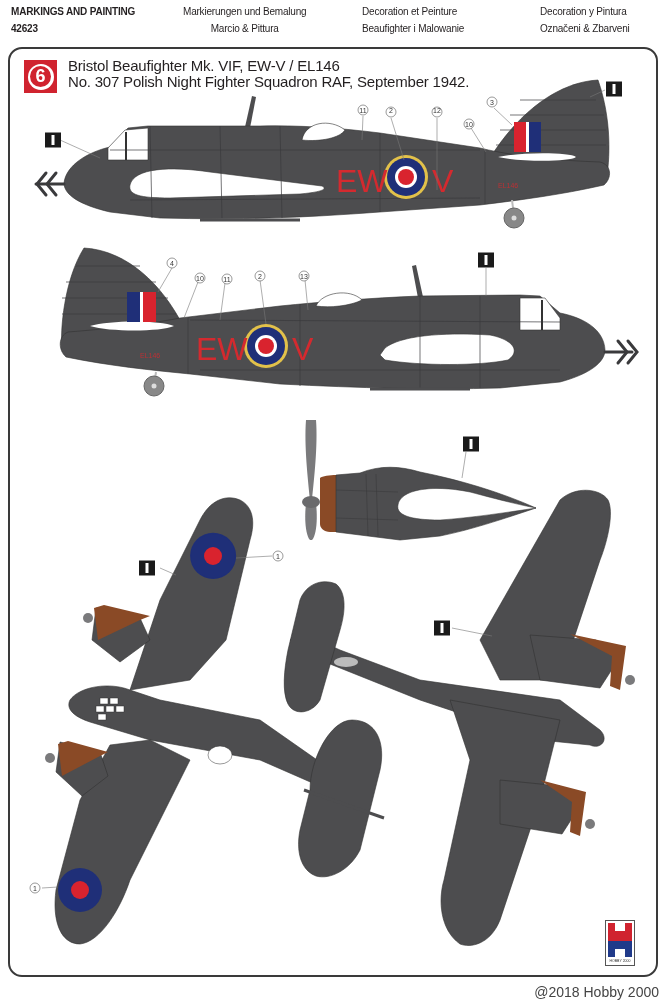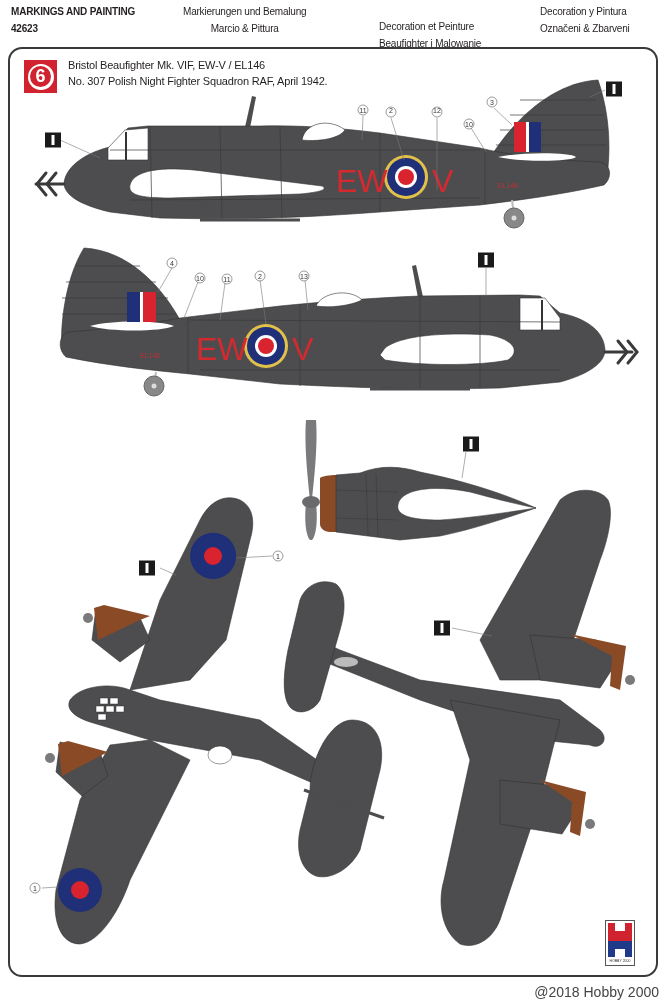--- a/index.html
+++ b/index.html
@@ -2,27 +2,27 @@
 <html><head>
 <meta charset="utf-8">
 <style>
   html, body { margin: 0; padding: 0; background: #ffffff; }
   body { width: 669px; height: 1000px; position: relative; overflow: hidden; font-family: "Liberation Sans", sans-serif; color: #231f20; }
   .hdr { position: absolute; top: 3px; font-size: 10px; line-height: 17px; letter-spacing: -0.2px; }
   .hdr div { white-space: nowrap; }
   .hdr-bold { font-weight: bold; }
   #h1 { left: 11px; }
   #h2 { left: 183px; text-align: center; }
-  #h3 { left: 379px; margin-top: 15px; }
+  #h3 { left: 362px; }
   #h4 { left: 540px; }
   .frame { position: absolute; left: 8px; top: 47px; width: 650px; height: 930px; border: 2px solid #3a3a3a; border-radius: 14px; box-sizing: border-box; }
   .badge { position: absolute; left: 24px; top: 60px; width: 33px; height: 33px; background: #d0232f; display: flex; align-items: center; justify-content: center; }
   .badge-ring { width: 26px; height: 26px; border-radius: 50%; background: #fff; display: flex; align-items: center; justify-content: center; }
   .badge-inner { width: 21px; height: 21px; border-radius: 50%; background: #d0232f; color: #fff; font-weight: bold; font-size: 18px; line-height: 21px; text-align: center; font-family: "Liberation Sans", sans-serif; }
-  .subtitle { position: absolute; left: 68px; top: 58px; font-size: 11px; line-height: 15.5px; letter-spacing: -0.2px; }
+  .subtitle { position: absolute; left: 68px; top: 58px; font-size: 15px; line-height: 15.5px; letter-spacing: -0.2px; }
   .copyright { position: absolute; right: 10px; top: 984px; font-size: 14px; color: #444; }
   .logo { position: absolute; left: 605px; top: 920px; width: 30px; height: 46px; border: 1.5px solid #555; background: #fff; box-sizing: border-box; padding: 2px; }
   svg.art { position: absolute; left: 0; top: 0; }
   .callout-text { font-family: "Liberation Sans", sans-serif; font-size: 7px; fill: #333; }
   .code { font-family: "Liberation Sans", sans-serif; fill: #d42a2f; }
 </style>
 </head>
 <body>
 
 <div class="hdr" id="h1">
@@ -44,21 +44,21 @@
 
 <div class="frame"></div>
 
 <div class="badge">
   <div class="badge-ring">
       <div class="badge-inner">6</div>
     </div>
 </div>
 <div class="subtitle">
   <div>Bristol Beaufighter Mk. VIF, EW-V / EL146</div>
-  <div>No. 307 Polish Night Fighter Squadron RAF, April 1942.</div>
+  <div>No. 307 Polish Night Fighter Squadron RAF, September 1942.</div>
 </div>
 
 <svg class="art" width="669" height="1000" viewBox="0 0 669 1000" xmlns="http://www.w3.org/2000/svg">
   <defs>
     <g id="roundelC1">
       <circle r="22" fill="#e2c14a"></circle>
       <circle r="19" fill="#1f2f78"></circle>
       <circle r="11" fill="#fff"></circle>
       <circle r="8" fill="#d9232e"></circle>
     </g>

